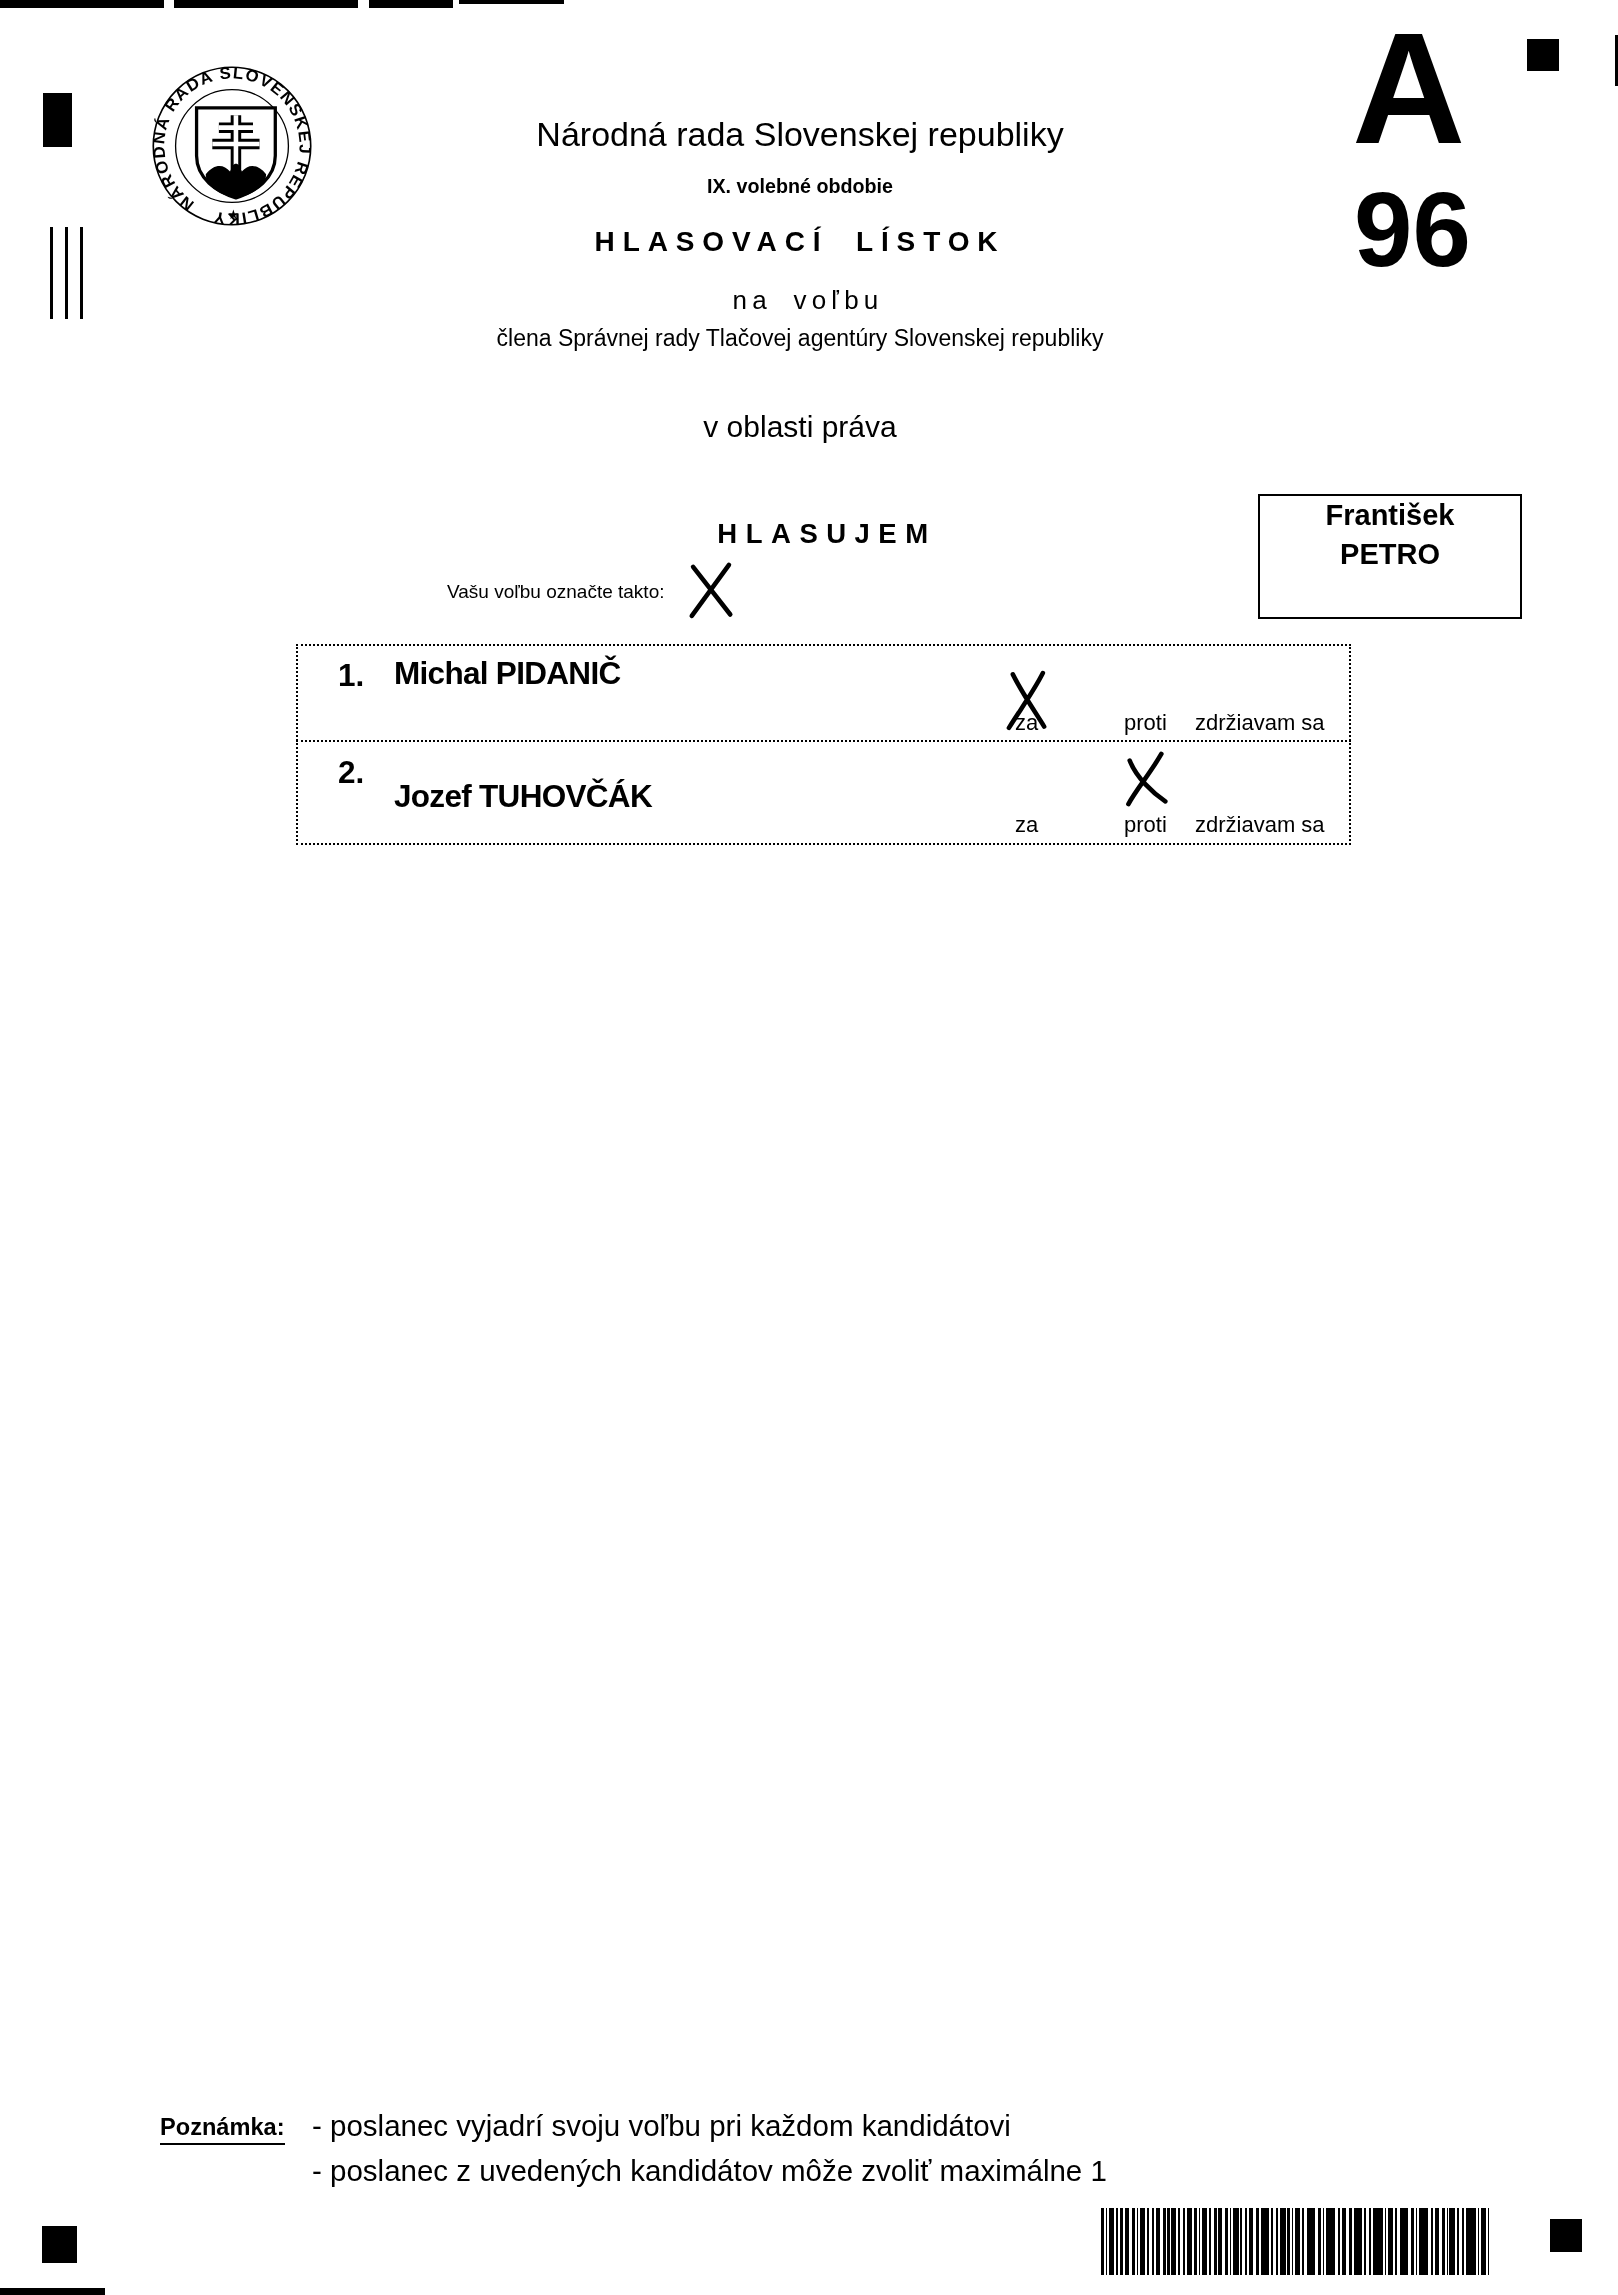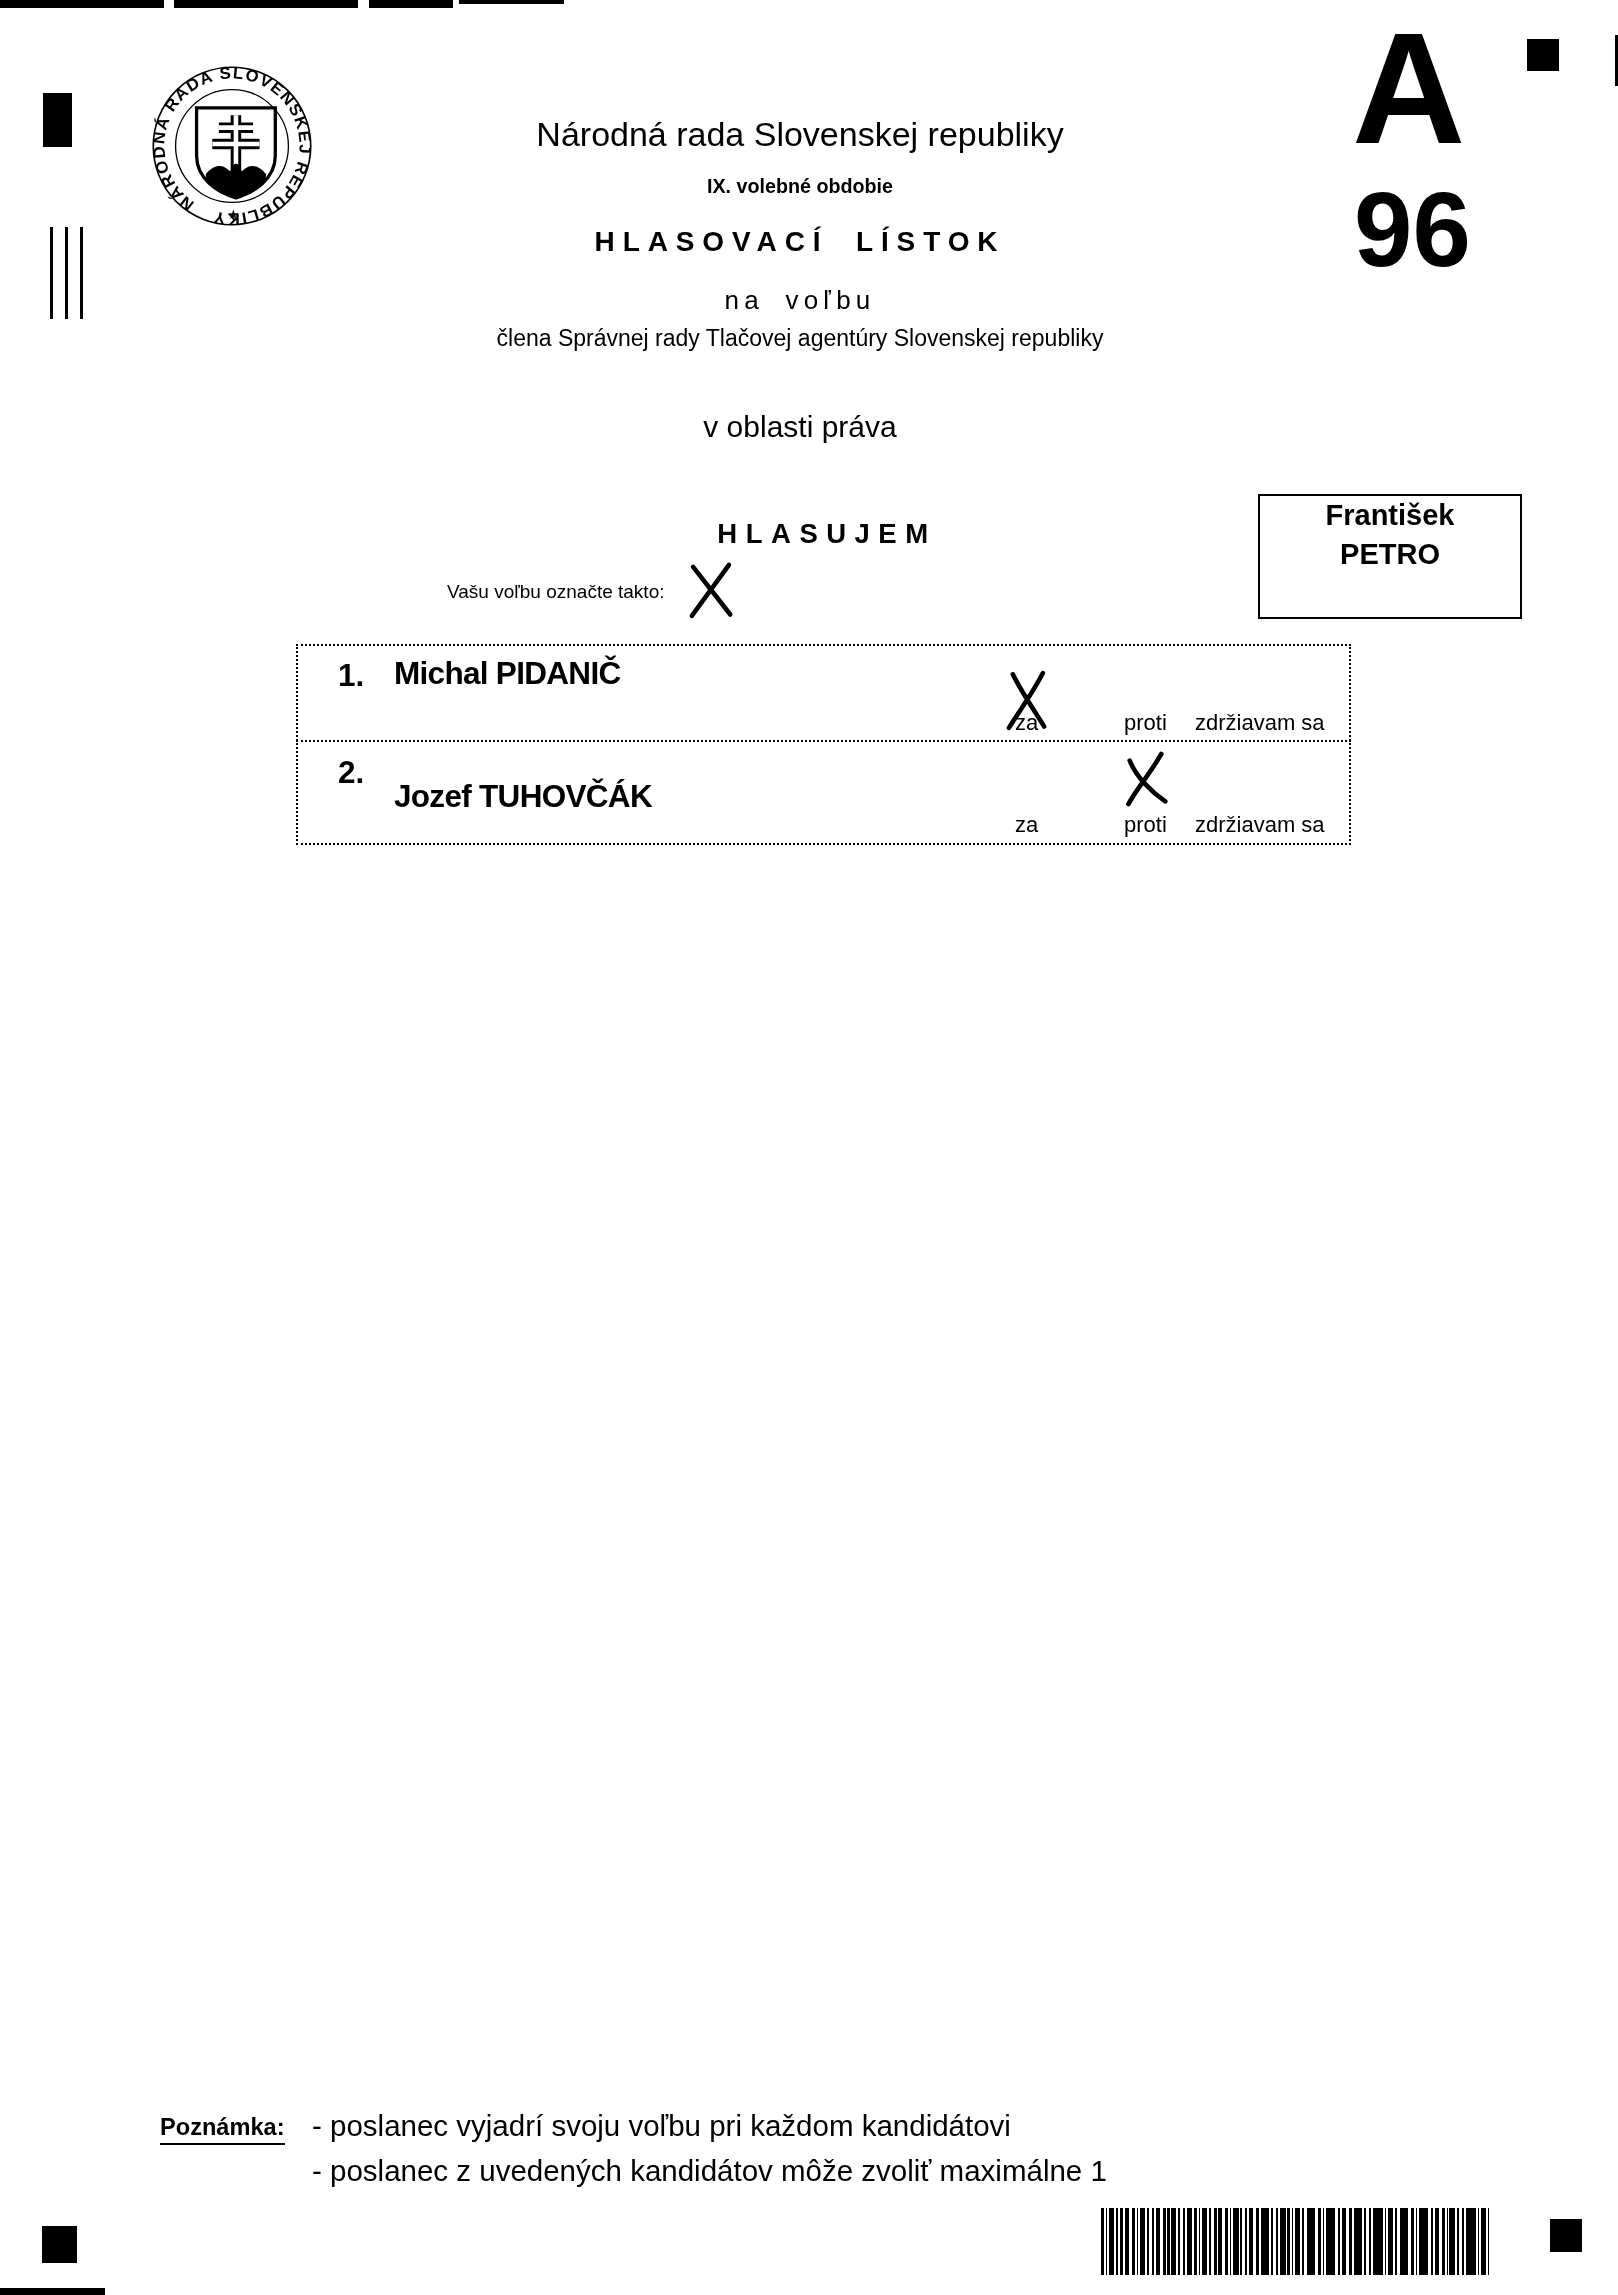--- a/index.html
+++ b/index.html
@@ -12,21 +12,21 @@
     overflow:hidden;
   }
   .abs{position:absolute;}
   
   .mark{position:absolute;background:#000;}
   
   .hline{position:absolute;left:0;width:1600px;text-align:center;line-height:1;white-space:nowrap;}
   .t-institution{top:117px;font-size:34px;}
   .t-term{top:177px;font-size:19.7px;font-weight:bold;}
   .t-ballot{top:228px;font-size:28px;font-weight:bold;letter-spacing:7.9px;word-spacing:11.8px;}
-  .t-purpose{top:287px;font-size:26px;letter-spacing:5.2px;word-spacing:9.2px;}
+  .t-purpose{top:287px;font-size:26px;letter-spacing:5.2px;word-spacing:9.2px;padding-left:8px;}
   .t-election{top:327px;font-size:23px;}
   .t-domain{top:412px;font-size:30px;}
   .t-hlasujem{top:520px;font-size:27.5px;font-weight:bold;letter-spacing:8.5px;margin-left:27px;}
   
   .big-letter{top:9.8px;left:1352px;font-size:157px;font-weight:bold;line-height:1;}
   .big-number{top:177px;left:1354px;font-size:105px;font-weight:bold;line-height:1;}
   
   .voter-box{
     left:1258px;top:494px;width:264px;height:125px;
     border:2.6px solid #000;box-sizing:border-box;

